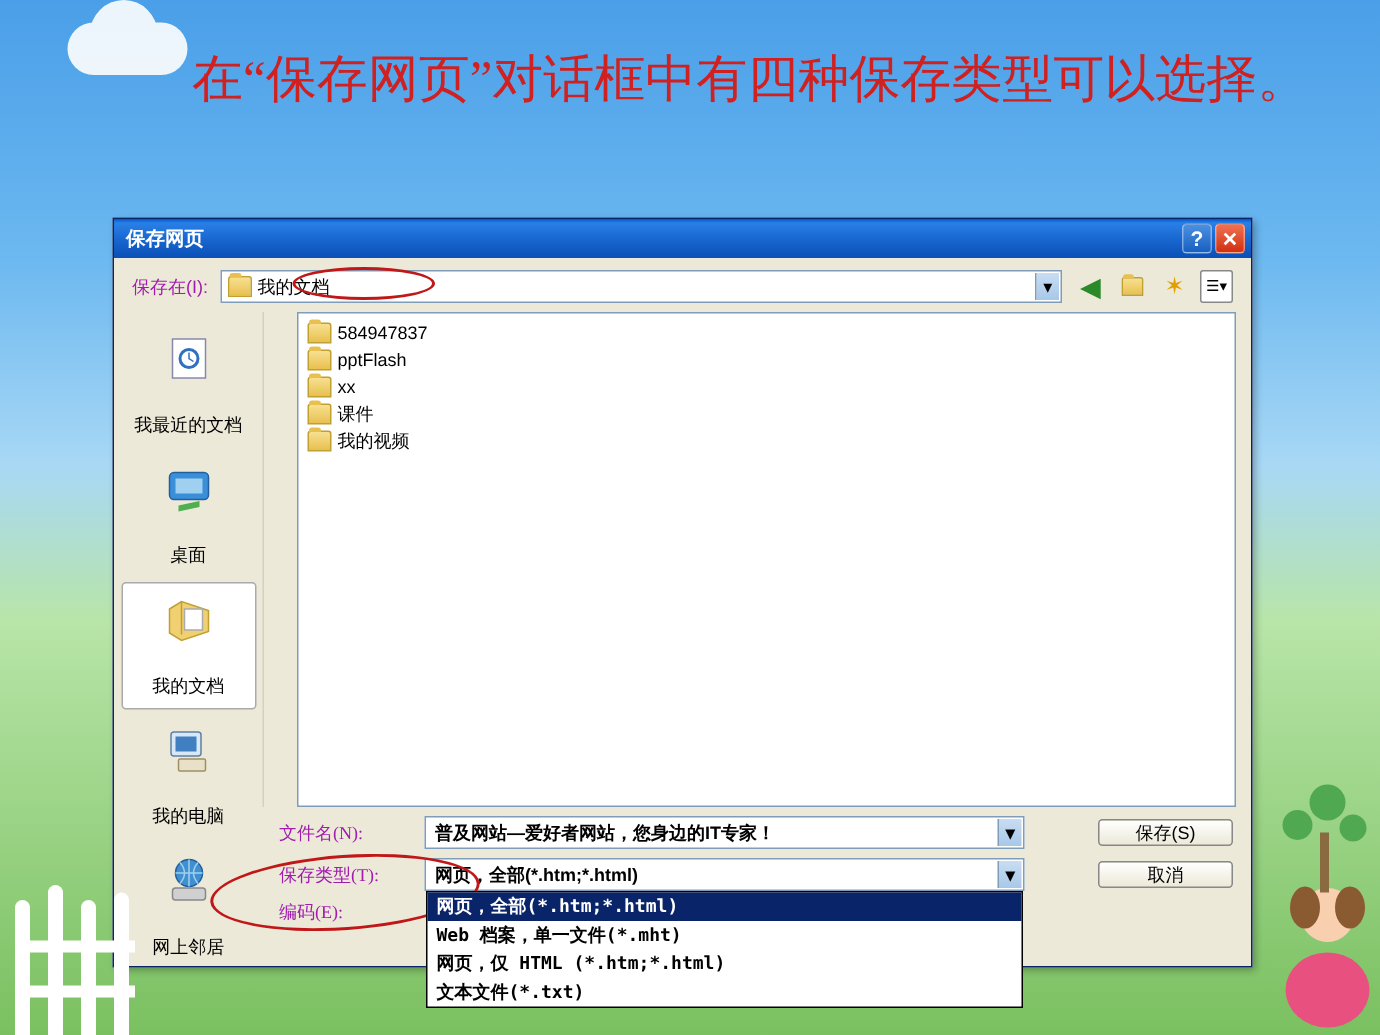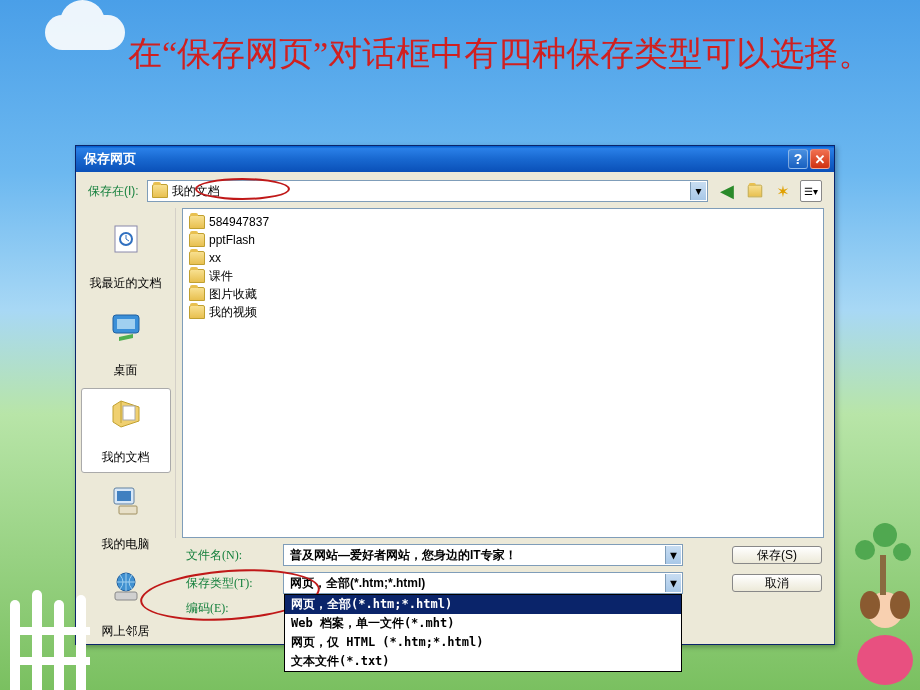--- a/index.html
+++ b/index.html
@@ -39,21 +39,21 @@
     display: flex; align-items: center; justify-content: center;
     font-family: Arial; font-weight: bold; color: #fff;
     border: 1px solid rgba(255,255,255,0.4);
   }
   .help-btn { background: linear-gradient(#4a90e0,#1860c0); font-size:14px; }
   .close-btn { background: linear-gradient(#f07050,#d03010); font-size:13px; }
   .toolbar-row {
     display: flex; align-items: center; gap: 8px;
     padding: 8px 12px 6px 12px;
   }
-  .lbl { color: #15803d; white-space: nowrap; }
+  .lbl { color: #a21caf; white-space: nowrap; }
   .save-in-combo {
     flex: 1; height: 22px; background: #fff;
     border: 1px solid #7f9db9; display: flex; align-items: center;
     padding: 0 4px; gap: 4px; position: relative;
   }
   .save-in-combo .drop { position:absolute; right:1px; top:1px; bottom:1px; width:16px; background:linear-gradient(#c8ddf2,#a8c8e8); border-left:1px solid #7f9db9; display:flex; align-items:center; justify-content:center;}
   .folder-ico { width:16px; height:14px; background:linear-gradient(#f8e090,#e8c050); border:1px solid #c0a030; border-radius:2px 2px 0 0; position:relative;}
   .folder-ico::before{content:"";position:absolute;width:8px;height:3px;background:#e8c050;top:-3px;left:0;border-radius:2px 2px 0 0;}
   .nav-icons { display: flex; gap: 6px; align-items: center; }
   .nav-ico { width: 22px; height: 22px; display:flex; align-items:center; justify-content:center; }
@@ -67,21 +67,21 @@
   .place {
     width: 90px; padding: 6px 2px;
     display: flex; flex-direction: column; align-items: center;
     gap: 18px; text-align: center; cursor: pointer;
     border: 1px solid transparent; border-radius: 3px;
   }
   .place.selected { background:#fff; border:1px solid #aaa; }
   .place-ico { width: 36px; height: 36px; display:flex; align-items:center; justify-content:center;}
   .file-area {
     flex: 1; background: #fff; border: 1px solid #7f9db9;
-    margin: 0 10px 0 6px; padding: 4px; overflow:auto;
+    margin: 0 10px 0 22px; padding: 4px; overflow:auto;
   }
   .file-item { display:flex; align-items:center; gap:4px; height:18px; padding:1px 2px;}
   .bottom-area { padding: 6px 12px 8px 110px; display:flex; flex-direction:column; gap:6px;}
   .field-row { display:flex; align-items:center; gap:12px; }
   .field-row .lbl { width: 85px; font-family: Liberation Serif, serif; }
   .text-combo {
     width: 400px; height:22px; background:#fff;
     border:1px solid #7f9db9; display:flex; align-items:center;
     padding:0 6px; position:relative; color:#000;font-weight:bold;
   }
@@ -206,24 +206,20 @@
       <div class="file-item">
           <span class="folder-ico"></span>
           <span>xx</span>
         </div>
       <div class="file-item">
           <span class="folder-ico"></span>
           <span>课件</span>
         </div>
       <div class="file-item">
           <span class="folder-ico"></span>
-          <span>图片收藏</span>
-        </div>
-      <div class="file-item">
-          <span class="folder-ico"></span>
           <span>我的视频</span>
         </div>
     </div>
   </div>
 
   <div class="bottom-area">
     <div class="field-row">
       <span class="lbl">文件名(N):</span>
       <div class="text-combo">
         <span>普及网站—爱好者网站，您身边的IT专家！</span>

